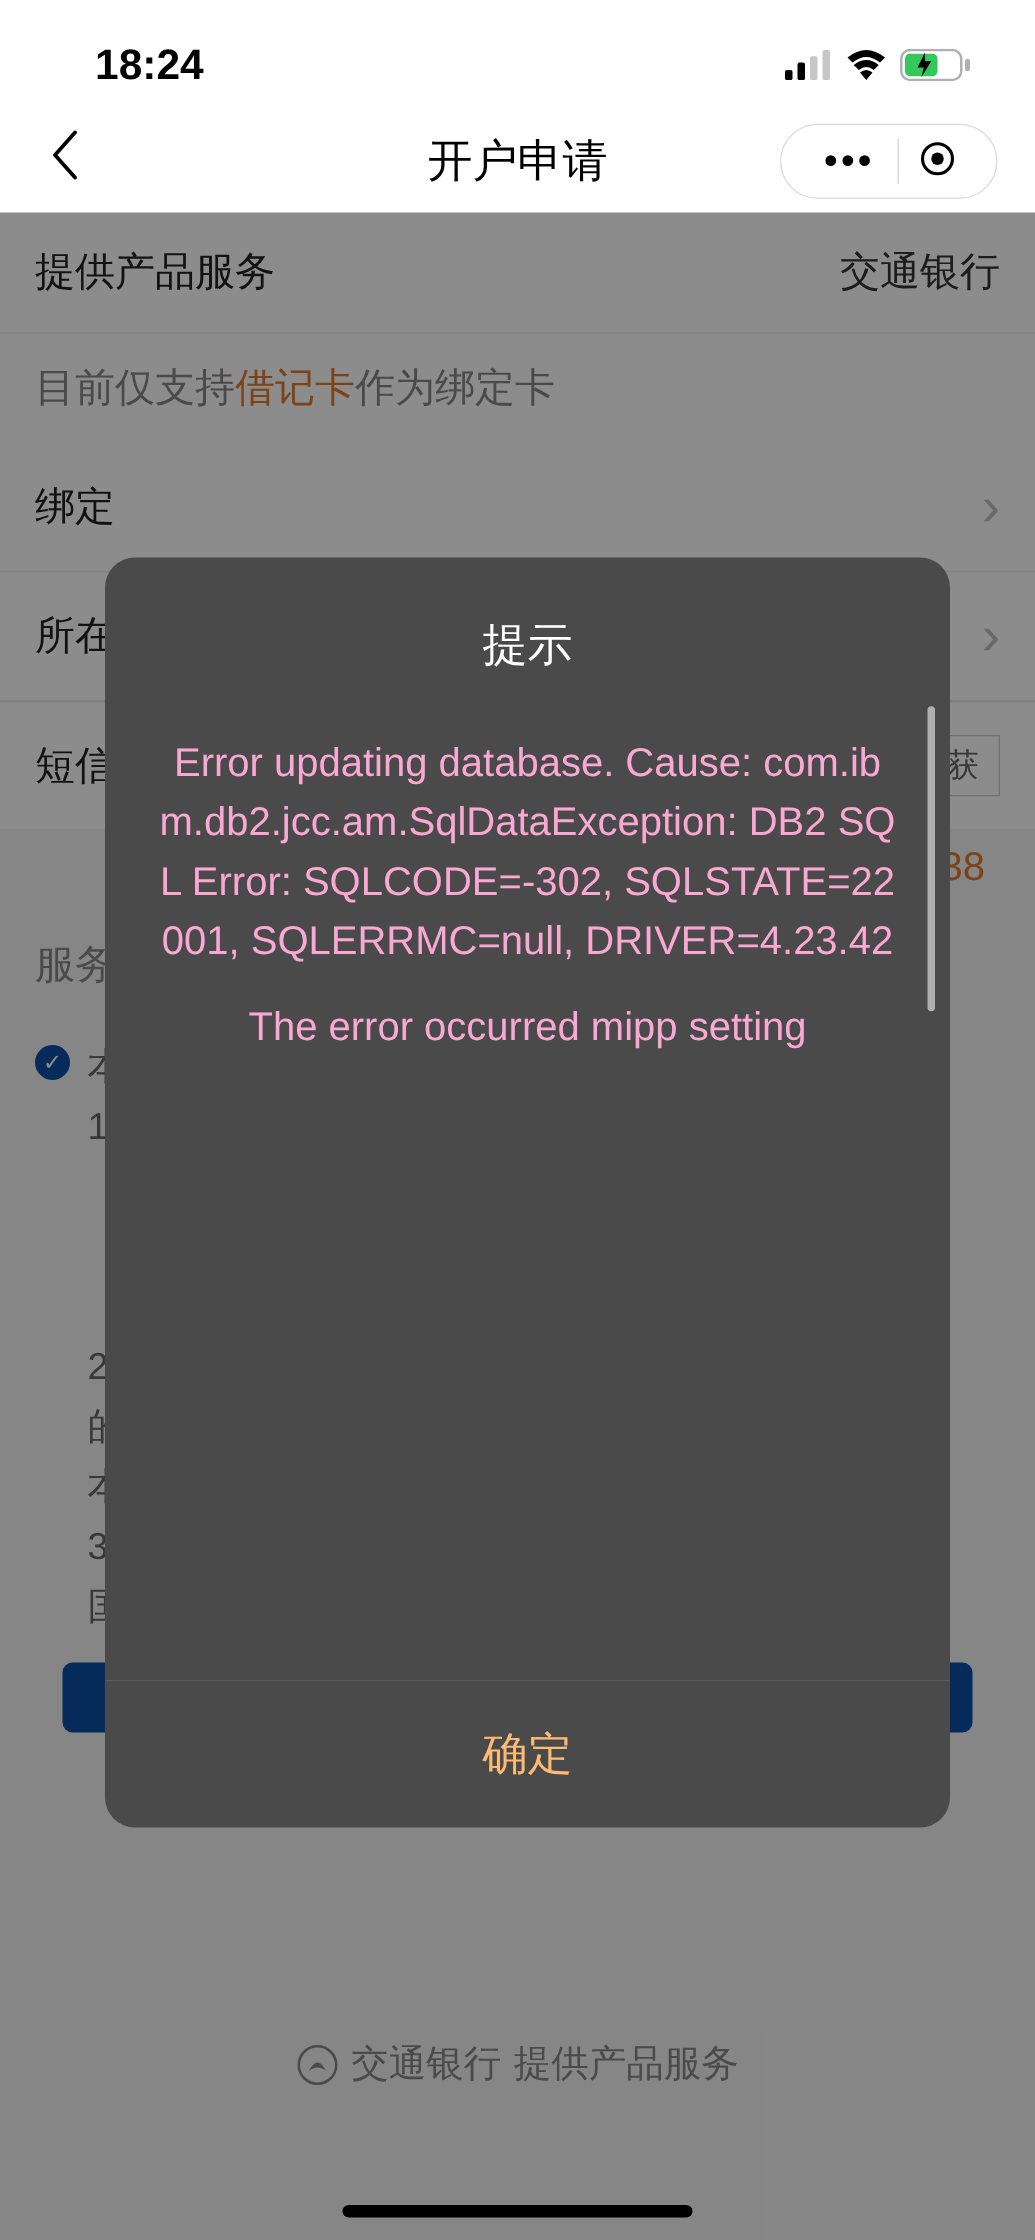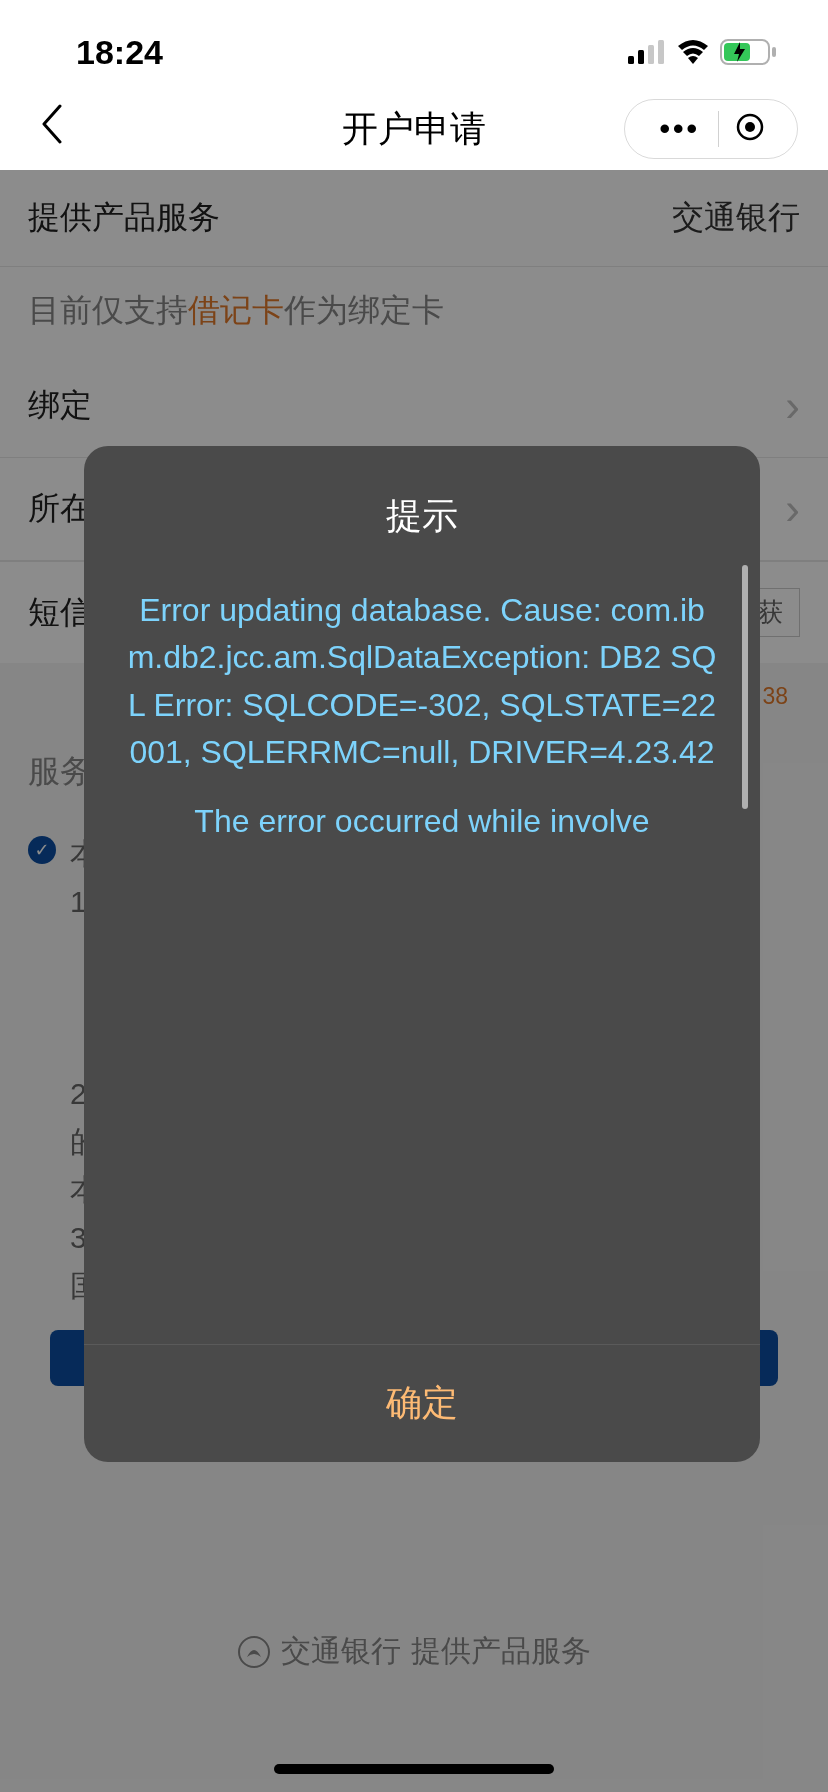--- a/index.html
+++ b/index.html
@@ -23,41 +23,41 @@
     
     .content-bg { background: #f5f5f5; height: calc(1792px - 170px); position: relative; }
     .form-row { background: #fff; border-bottom: 1px solid #e8e8e8; padding: 26px 28px; display: flex; justify-content: space-between; align-items: center; font-size: 32px; }
     .form-label { color: #222; }
     .form-value { color: #333; }
     .form-hint { background: #fff; padding: 22px 28px; font-size: 32px; color: #888; }
     .hint-accent { color: #e27a2b; }
     .form-row.chevron::after { content: "›"; font-size: 44px; color: #c0c0c0; margin-left: 16px; font-weight: 300; }
     .sms-row { background: #fff; padding: 26px 28px; display: flex; align-items: center; gap: 16px; font-size: 32px; border-top: 1px solid #e8e8e8;}
     .sms-btn { border: 1px solid #ccc; padding: 6px 16px; font-size: 26px; color: #666; }
-    .sms-count { color: #e27a2b; font-size: 23px; margin-left: auto; }
+    .sms-count { color: #e27a2b; font-size: 32px; margin-left: auto; }
     .service-label { padding: 26px 28px; font-size: 32px; color: #888; }
     .agreement-zone { padding: 10px 28px 0 28px; font-size: 30px; color: #666; }
     .agreement-line { display: flex; align-items: flex-start; gap: 14px; margin-bottom: 8px; }
     .check-circle { width: 28px; height: 28px; border-radius: 50%; background: #0b4ea2; margin-top: 6px; flex-shrink: 0; display: flex; align-items: center; justify-content: center; }
     .check-circle::after { content: "✓"; color: #fff; font-size: 18px; }
     .agreement-text { flex: 1; line-height: 1.6; }
     .agreement-link { color: #0b5fb3; }
     .submit-btn { margin: 20px 50px; background: #0b4ea2; color: #fff; text-align: center; padding: 28px; border-radius: 8px; font-size: 32px; }
     
     .footer { position: absolute; bottom: 120px; width: 100%; text-align: center; font-size: 30px; color: #888; display: flex; align-items: center; justify-content: center; gap: 10px; }
     .home-indicator { position: absolute; bottom: 18px; left: 50%; transform: translateX(-50%); width: 280px; height: 10px; background: #000; border-radius: 10px; }
     
     
     .dim { position: absolute; top: 0; left: 0; width: 100%; height: 100%; background: rgba(0,0,0,0.45); }
     
     
     .modal { position: absolute; left: 84px; top: 276px; width: 676px; background: #4a4a4a; border-radius: 24px; color: #e0e0e0; overflow: hidden; display: flex; flex-direction: column; height: 1016px; }
     .modal-title { text-align: center; font-size: 36px; color: #fff; padding: 46px 0 16px 0; font-weight: 400; }
     .modal-body-wrap { flex: 1; position: relative; overflow: hidden; padding: 30px 40px 10px 40px; }
-    .modal-body { font-size: 32px; line-height: 1.48; text-align: center; color: #7dd3fc; height: 100%; overflow-y: hidden; word-break: break-all; }
+    .modal-body { font-size: 32px; line-height: 1.48; text-align: center; color: #f9a8d4; height: 100%; overflow-y: hidden; word-break: break-all; }
     .modal-body p { margin-bottom: 22px; }
     .modal-scrollbar { position: absolute; right: 12px; top: 8px; width: 6px; height: 244px; background: #b0b0b0; border-radius: 3px; }
     .modal-footer { border-top: 1px solid #5a5a5a; text-align: center; padding: 34px 0; font-size: 36px; color: #fdba74; }
     
     
     .icon-svg { display: block; }
   </style>
 </head>
 <body>
 
@@ -176,20 +176,20 @@
 
   <div class="home-indicator"></div>
 
   <div class="dim"></div>
 
   <div class="modal">
     <div class="modal-title">提示</div>
     <div class="modal-body-wrap">
       <div class="modal-body">
         <p>Error updating database.  Cause: com.ibm.db2.jcc.am.SqlDataException: DB2 SQL Error: SQLCODE=-302, SQLSTATE=22001, SQLERRMC=null, DRIVER=4.23.42</p>
-        <p>The error occurred while involve</p>
+        <p>The error occurred mipp setting</p>
       </div>
       <div class="modal-scrollbar"></div>
     </div>
     <div class="modal-footer">确定</div>
   </div>
 
 </div>
 
 </body></html>

